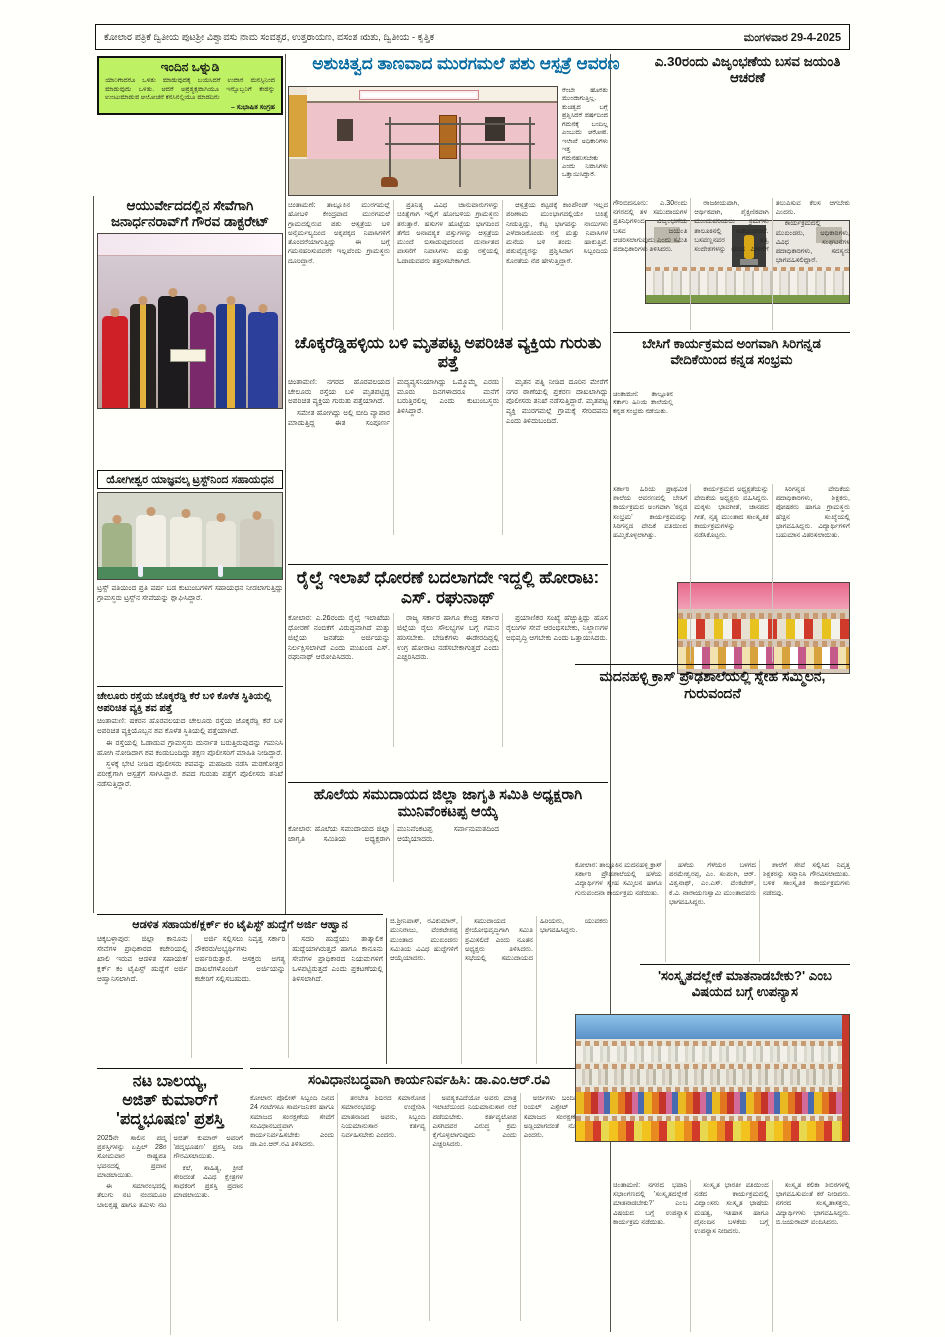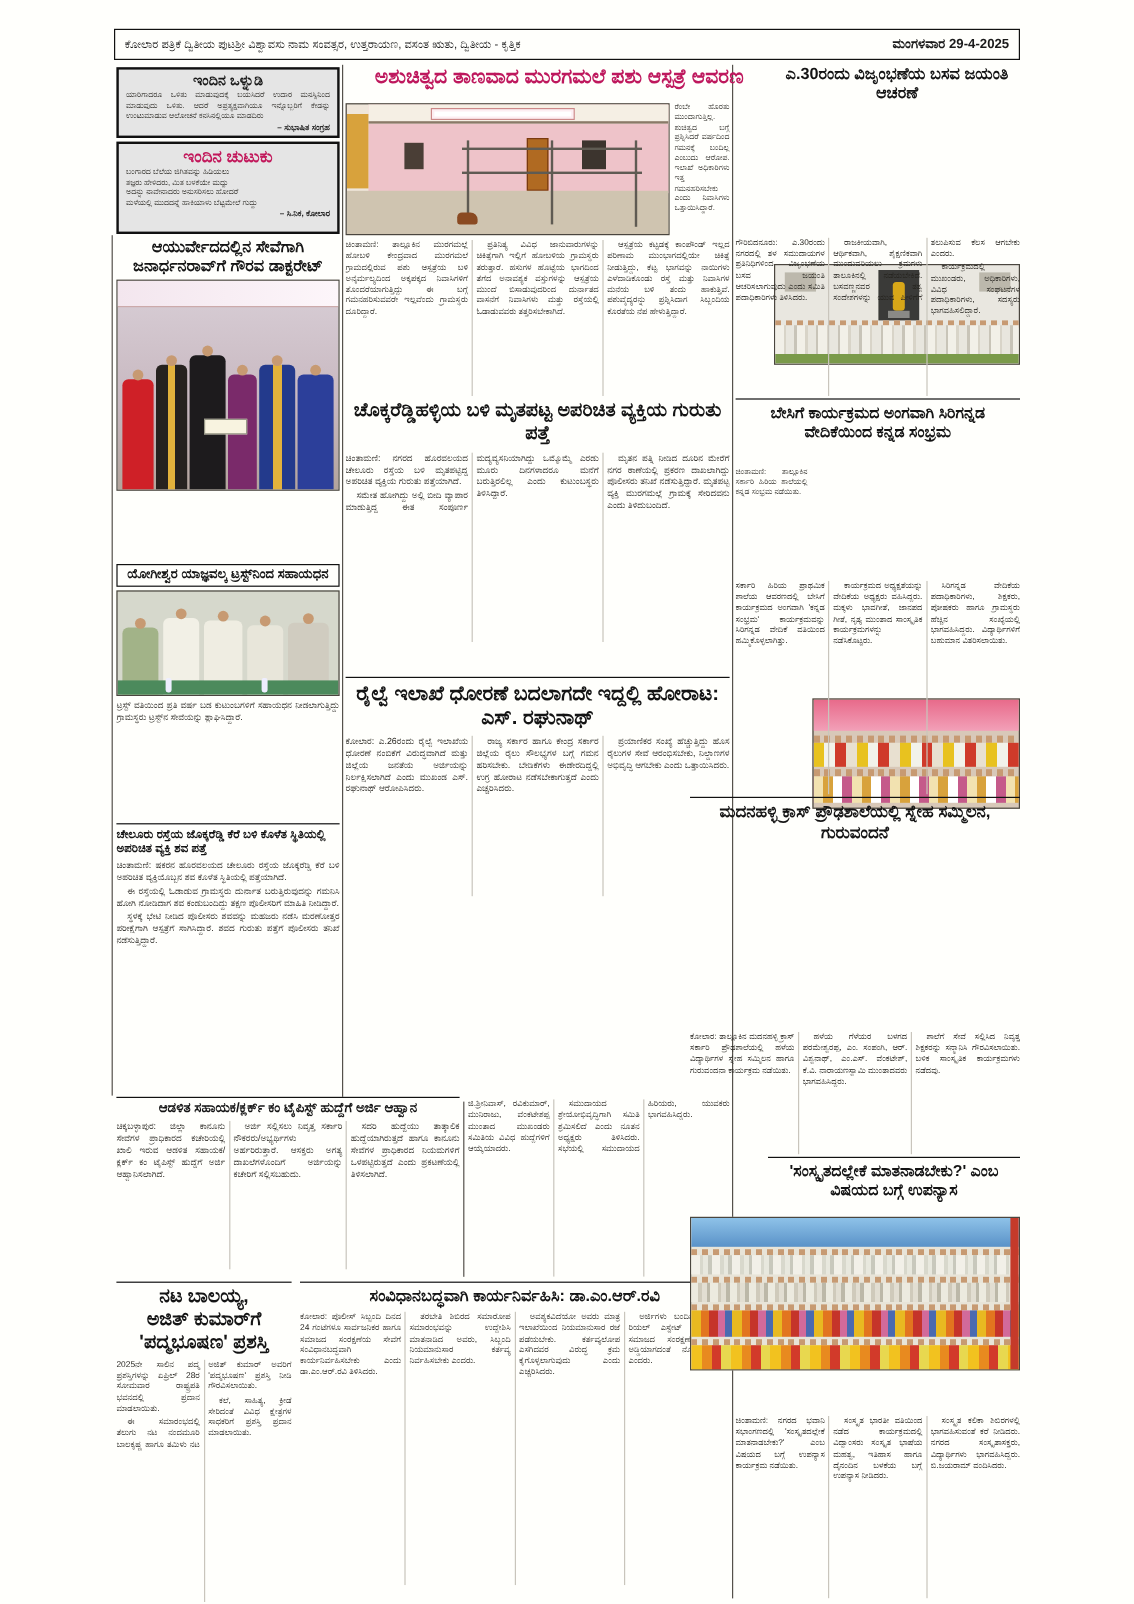--- a/index.html
+++ b/index.html
@@ -2,29 +2,29 @@
 <html><head>
 <meta charset="utf-8">
 <style>
 *{margin:0;padding:0;box-sizing:border-box}
 html,body{background:#e9e9e5}
 body{font-family:"Liberation Sans",sans-serif;color:#1a1a1a}
 #page{position:relative;width:945px;height:1337px;margin:0 auto;background:#fffffc;overflow:hidden}
 .abs{position:absolute}
 .vline{position:absolute;width:1px;background:#55514b}
 .hl{font-weight:700;text-align:center;color:#141414;line-height:1.18;font-family:"Liberation Sans",sans-serif}
-.hl.red{color:#be185d}
+.hl.red{color:#0369a1}
 .body{text-align:justify;font-size:7.4px;line-height:1.33;color:#26241f;overflow:hidden}
 .cols3{column-count:3;column-gap:7px;column-rule:1px solid #c9c5bc}
 .cols4{column-count:4;column-gap:7px;column-rule:1px solid #c9c5bc}
 .cols2{column-count:2;column-gap:7px;column-rule:1px solid #c9c5bc}
 .para{margin-bottom:2px;text-indent:9px}
 .para:first-child{text-indent:0}
 .rule-t{border-top:1.5px solid #111;padding-top:3px}
-.boxed{border:2px solid #111;background:#e5e5e5;padding:3px 6px}
+.boxed{border:2px solid #111;background:#bef264;padding:3px 6px}
 .credit{text-align:right;font-weight:700;font-size:6.8px;margin-top:1px}
 .photo{position:relative;overflow:hidden;border:1px solid #4a463f;background:#cfc8bb}
 .pr{position:absolute;bottom:0;border-radius:5px 5px 0 0}
 .pr::before{content:"";position:absolute;left:50%;transform:translateX(-50%);top:-8px;width:9px;height:9px;border-radius:50%;background:#c79a72}
 .headsrow{background:repeating-linear-gradient(90deg,#c79a72 0 5px,rgba(0,0,0,0) 5px 9px)}
 .tiny{font-size:6.5px;line-height:1.3;text-align:justify;color:#2a2823;overflow:hidden}
 </style>
 </head>
 <body>
 
@@ -40,28 +40,20 @@
     <span style="">ಶ್ರೀ ವಿಶ್ವಾವಸು ನಾಮ ಸಂವತ್ಸರ, ಉತ್ತರಾಯಣ, ವಸಂತ ಋತು, ದ್ವಿತೀಯ - ಕೃತ್ತಿಕ</span>
     <span style="margin-left:auto;font-weight:700;font-size:11px">ಮಂಗಳವಾರ 29-4-2025</span>
   </div>
 
   <div class="abs boxed" style="left:97px;top:56px;width:186px;height:59px">
     <div style="font-weight:700;text-align:center;font-size:12px;line-height:1.1">ಇಂದಿನ ಒಳ್ನುಡಿ</div>
     <div class="tiny" style="margin-top:2px;height:26px">ಯಾರಿಗಾದರೂ ಒಳಿತು ಮಾಡುವುದಕ್ಕೆ ಬಯಸಿದರೆ ಉದಾರ ಮನಸ್ಸಿನಿಂದ ಮಾಡುವುದು ಒಳಿತು. ಆದರೆ ಅಪ್ರತ್ಯಕ್ಷವಾಗಿಯೂ ಇನ್ನೊಬ್ಬರಿಗೆ ಕೇಡನ್ನು ಉಂಟುಮಾಡುವ ಆಲೋಚನೆ ಕನಸಿನಲ್ಲಿಯೂ ಮಾಡದಿರು</div>
     <div class="credit">– ಸುಭಾಷಿತ ಸಂಗ್ರಹ</div>
   </div>
 
-  <div class="abs boxed" style="left:97px;top:118px;width:186px;height:77px">
-    <div style="font-weight:700;text-align:center;font-size:14px;color:#c2185b;line-height:1.1">ಇಂದಿನ ಚುಟುಕು</div>
-    <div class="tiny" style="margin-top:2px">ಬಂಗಾರದ ಬೆಲೆಯ ಜಿಗಿತವನ್ನು ಹಿಡಿಯಲು</div>
-    <div class="tiny">ತಜ್ಞರು ಹೇಳಿದರು, ಮಿತ ಬಳಕೆಯೇ ಮದ್ದು</div>
-    <div class="tiny">ಅದನ್ನು ನಾವೇನಾದರು ಅನುಸರಿಸಲು ಹೋದರೆ</div>
-    <div class="tiny">ಮಳೆಯಲ್ಲಿ ಮುದದನ್ನೆ ಹಾಕಿಯಾಳು ಬೆಟ್ಟಮೇಲೆ ಗುದ್ದು</div>
-    <div class="credit">– ಸಿ.ನಿಕ, ಕೋಲಾರ</div>
-  </div>
 
   <div class="abs" style="left:97px;top:198px;width:186px">
     <div class="hl" style="font-size:13.5px">ಆಯುರ್ವೇದದಲ್ಲಿನ ಸೇವೆಗಾಗಿ ಜನಾರ್ಧನರಾವ್‌ಗೆ ಗೌರವ ಡಾಕ್ಟರೇಟ್</div>
     <div class="photo" style="width:186px;height:176px;margin-top:3px;background:linear-gradient(180deg,#d9cfd7 0%,#c7b7bf 60%,#b3a49c 100%)">
       <div class="abs" style="left:0;top:0;width:100%;height:22px;background:linear-gradient(90deg,#f3e6ee,#fdf6fa);border-bottom:1px solid #caa"></div>
       <span class="pr" style="left:4px;width:26px;height:92px;background:#cf2027"></span>
       <span class="pr" style="left:32px;width:26px;height:104px;background:linear-gradient(90deg,#26221f 38%,#e3b23c 38% 62%,#26221f 62%)"></span>
       <span class="pr" style="left:60px;width:30px;height:112px;background:#1d1b1d"></span>
       <span class="pr" style="left:92px;width:24px;height:96px;background:#7a2a6a"></span>
       <span class="pr" style="left:118px;width:30px;height:104px;background:linear-gradient(90deg,#233a8c 38%,#e3b23c 38% 62%,#233a8c 62%)"></span>
@@ -153,20 +145,26 @@
 
   <div class="abs rule-t" style="left:288px;top:564px;width:320px">
     <div class="hl" style="font-size:17px">ರೈಲ್ವೆ ಇಲಾಖೆ ಧೋರಣೆ ಬದಲಾಗದೇ ಇದ್ದಲ್ಲಿ ಹೋರಾಟ: ಎಸ್. ರಘುನಾಥ್</div>
     <div class="body cols3" style="height:134px;margin-top:5px">
         <p class="para">ಕೋಲಾರ: ಎ.26ರಂದು ರೈಲ್ವೆ ಇಲಾಖೆಯ ಧೋರಣೆ ನಂಬಿಕೆಗೆ ವಿರುದ್ಧವಾಗಿದೆ ಮತ್ತು ಜಿಲ್ಲೆಯ ಜನತೆಯ ಅರ್ಜಿಯನ್ನು ನಿರ್ಲಕ್ಷಿಸಲಾಗಿದೆ ಎಂದು ಮುಖಂಡ ಎಸ್. ರಘುನಾಥ್ ಆರೋಪಿಸಿದರು.</p>
         <p class="para">ರಾಜ್ಯ ಸರ್ಕಾರ ಹಾಗೂ ಕೇಂದ್ರ ಸರ್ಕಾರ ಜಿಲ್ಲೆಯ ರೈಲು ಸೌಲಭ್ಯಗಳ ಬಗ್ಗೆ ಗಮನ ಹರಿಸಬೇಕು. ಬೇಡಿಕೆಗಳು ಈಡೇರದಿದ್ದಲ್ಲಿ ಉಗ್ರ ಹೋರಾಟ ನಡೆಸಬೇಕಾಗುತ್ತದೆ ಎಂದು ಎಚ್ಚರಿಸಿದರು.</p>
         <p class="para">ಪ್ರಯಾಣಿಕರ ಸಂಖ್ಯೆ ಹೆಚ್ಚುತ್ತಿದ್ದು ಹೊಸ ರೈಲುಗಳ ಸೇವೆ ಆರಂಭಿಸಬೇಕು, ನಿಲ್ದಾಣಗಳ ಅಭಿವೃದ್ಧಿ ಆಗಬೇಕು ಎಂದು ಒತ್ತಾಯಿಸಿದರು.</p>
       </div>
   </div>
 
+  <div class="abs rule-t" style="left:288px;top:782px;width:320px">
+    <div class="hl" style="font-size:14.5px">ಹೊಲೆಯ ಸಮುದಾಯದ ಜಿಲ್ಲಾ ಜಾಗೃತಿ ಸಮಿತಿ ಅಧ್ಯಕ್ಷರಾಗಿ ಮುನಿವೆಂಕಟಪ್ಪ ಆಯ್ಕೆ</div>
+    <div class="body cols3" style="height:58px;margin-top:4px">
+        <p class="para">ಕೋಲಾರ: ಹೊಲೆಯ ಸಮುದಾಯದ ಜಿಲ್ಲಾ ಜಾಗೃತಿ ಸಮಿತಿಯ ಅಧ್ಯಕ್ಷರಾಗಿ ಮುನಿವೆಂಕಟಪ್ಪ ಸರ್ವಾನುಮತದಿಂದ ಆಯ್ಕೆಯಾದರು.</p>
+      </div>
+  </div>
   <div class="abs body cols3" style="left:390px;top:916px;width:218px;height:148px;font-size:7px">
       <p class="para">ಜಿ.ಶ್ರೀನಿವಾಸ್, ರವಿಕುಮಾರ್, ಮುನಿರಾಜು, ವೆಂಕಟೇಶಪ್ಪ ಮುಂತಾದ ಮುಖಂಡರು ಸಮಿತಿಯ ವಿವಿಧ ಹುದ್ದೆಗಳಿಗೆ ಆಯ್ಕೆಯಾದರು.</p>
       <p class="para">ಸಮುದಾಯದ ಶ್ರೇಯೋಭಿವೃದ್ಧಿಗಾಗಿ ಸಮಿತಿ ಶ್ರಮಿಸಲಿದೆ ಎಂದು ನೂತನ ಅಧ್ಯಕ್ಷರು ತಿಳಿಸಿದರು. ಸಭೆಯಲ್ಲಿ ಸಮುದಾಯದ ಹಿರಿಯರು, ಯುವಕರು ಭಾಗವಹಿಸಿದ್ದರು.</p>
     </div>
 
   <div class="abs rule-t" style="left:250px;top:1068px;width:358px">
     <div class="hl" style="font-size:13.5px">ಸಂವಿಧಾನಬದ್ಧವಾಗಿ ಕಾರ್ಯನಿರ್ವಹಿಸಿ: ಡಾ.ಎಂ.ಆರ್.ರವಿ</div>
     <div class="body cols4" style="height:228px;margin-top:5px;font-size:7px">
         <p class="para">ಕೋಲಾರ: ಪೊಲೀಸ್ ಸಿಬ್ಬಂದಿ ದಿನದ 24 ಗಂಟೆಗಳೂ ಸಾರ್ವಜನಿಕರ ಹಾಗೂ ಸಮಾಜದ ಸಂರಕ್ಷಣೆಯ ಸೇವೆಗೆ ಸಂವಿಧಾನಬದ್ಧವಾಗಿ ಕಾರ್ಯನಿರ್ವಹಿಸಬೇಕು ಎಂದು ಡಾ.ಎಂ.ಆರ್.ರವಿ ತಿಳಿಸಿದರು.</p>
         <p class="para">ತರಬೇತಿ ಶಿಬಿರದ ಸಮಾರೋಪ ಸಮಾರಂಭವನ್ನು ಉದ್ದೇಶಿಸಿ ಮಾತನಾಡಿದ ಅವರು, ಸಿಬ್ಬಂದಿ ನಿಯಮಾನುಸಾರ ಕರ್ತವ್ಯ ನಿರ್ವಹಿಸಬೇಕು ಎಂದರು.</p>

